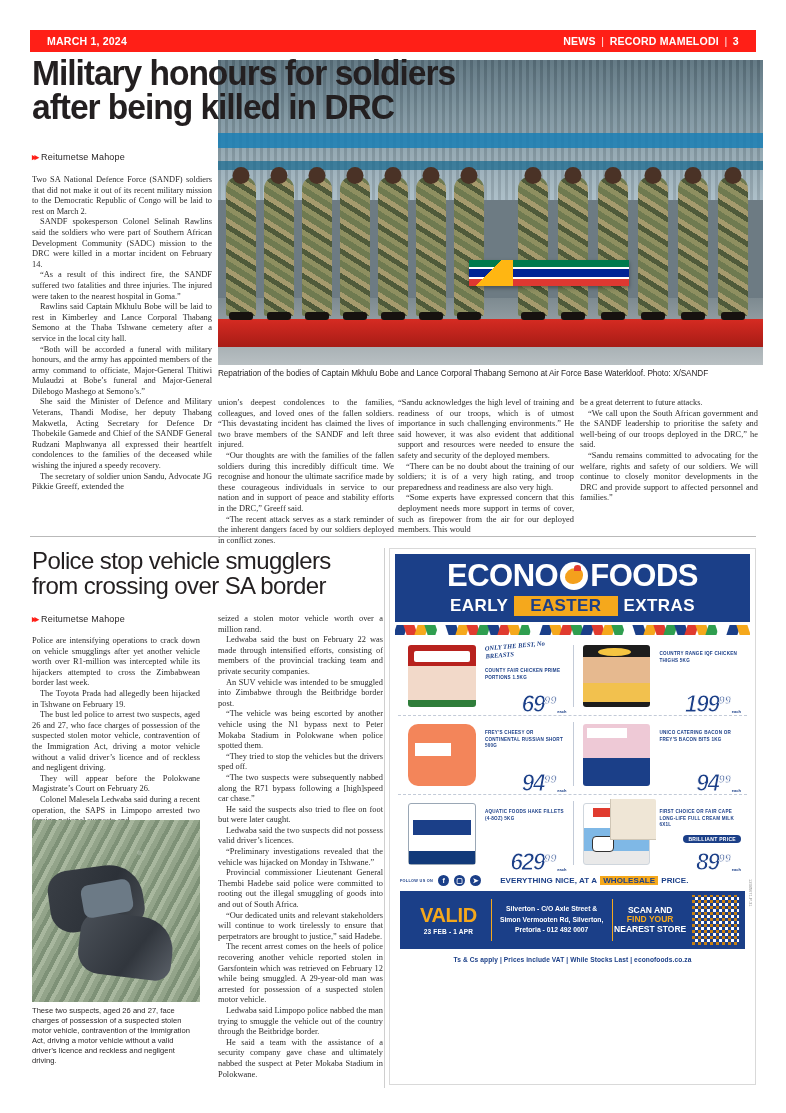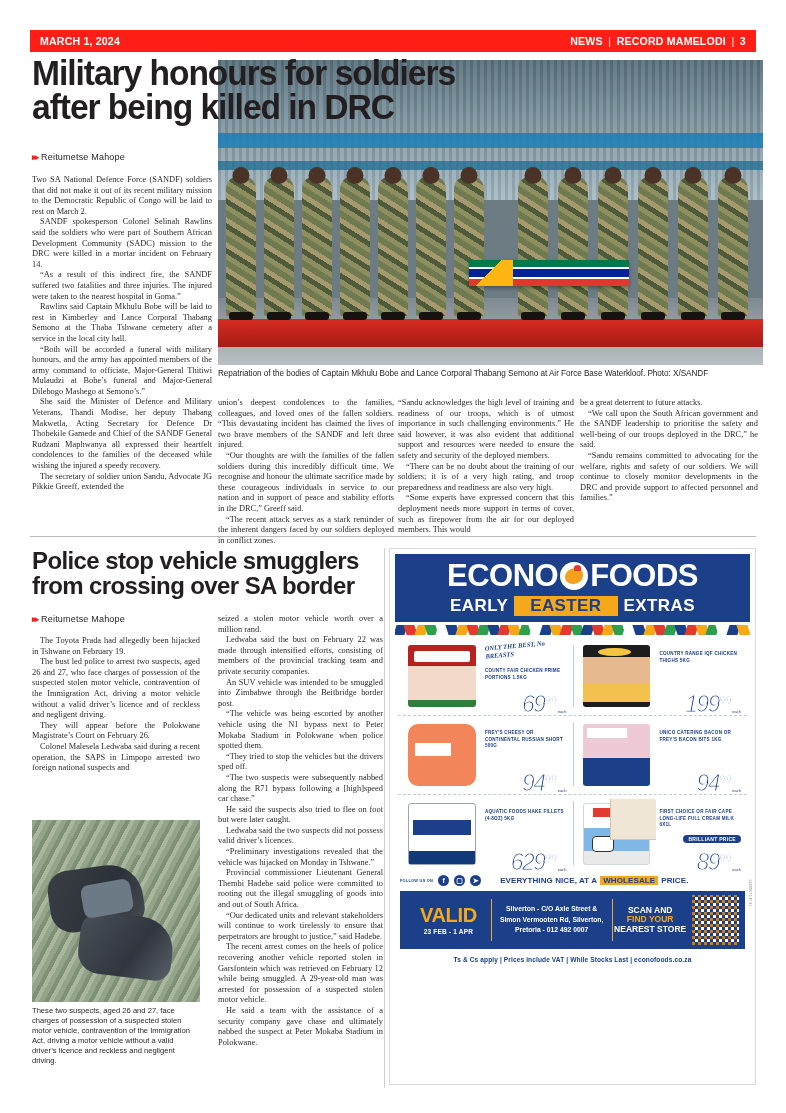--- a/index.html
+++ b/index.html
@@ -9,21 +9,21 @@
     font-family: "Liberation Serif", serif;
     overflow: hidden;
   }
   .page { position: relative; width: 786px; height: 1113px; background: #fff; }
 
   
   .masthead {
     position: absolute; left: 30px; top: 30px; width: 726px; height: 22px;
     background: #ff1f17; color: #ffffff;
     display: flex; align-items: center; justify-content: space-between;
-    padding: 0 10px;
+    padding: 0 17px;
     font-family: "Liberation Sans", sans-serif;
     font-weight: bold; font-size: 11.5px; letter-spacing: 0.2px;
   }
   .masthead .left { transform: scaleX(0.92); transform-origin: left center; }
   .masthead .right { display: flex; gap: 6px; align-items: center; transform: scaleX(0.92); transform-origin: right center; }
   .masthead .sep { font-weight: normal; opacity: .9; }
 
   
   .a1-head {
     position: absolute; left: 32px; top: 56px; width: 500px;
@@ -124,21 +124,21 @@
 
   .rule {
     position:absolute; background:#b9b9b9; height:1px;
   }
   .vrule { position:absolute; background:#cfcfcf; width:1px; }
 
   
   .a2-head {
     position: absolute; left: 32px; top: 548px; width: 350px;
     font-family: "Liberation Sans", sans-serif;
-    font-weight: bold; font-size: 24px; line-height: 1.06;
+    font-weight: normal; font-size: 24px; line-height: 1.06;
     color: #231f20; letter-spacing: -0.6px;
   }
   #a2-byline { position: absolute; left: 32px; top: 614px; }
   #a2c1 { left: 32px; top: 636px; width: 168px; }
   #a2c2 { left: 218px; top: 614px; width: 165px; }
 
   .photo2 {
     position:absolute; left:32px; top:820px; width:168px; height:182px;
     overflow:hidden; background:#8c9e84;
   }
@@ -216,21 +216,21 @@
   .pimg {
     width: 48%; position: relative; border-radius:2px; overflow:hidden;
   }
   .pinfo { width: 52%; padding-left:3px; position:relative; }
   .pname {
     font-size:4.6px; font-weight:bold; color:#1b3f88; line-height:1.45;
     letter-spacing:.25px; text-transform:uppercase; margin-top:10px;
   }
   .price {
     position:absolute; right:2px; bottom:-2px;
-    color:#1b3f88; font-weight:normal; font-style:italic;
+    color:#1b3f88; font-weight:bold; font-style:italic;
     display:flex; align-items:flex-start; line-height:.8;
   }
   .price .big { font-size:23px; letter-spacing:-1.5px; -webkit-text-stroke:1px #fff; }
   .price .cents { font-size:11px; margin-top:1px; -webkit-text-stroke:.8px #fff; }
   .price .each { font-size:4px; font-style:normal; align-self:flex-end; margin-left:1px; color:#1b3f88;}
   .hand {
     font-family:"Liberation Serif", serif; font-style:italic; font-weight:bold;
     font-size:6.5px; color:#1b3f88; transform:rotate(-5deg); line-height:1.3;
     margin-bottom:2px;
   }
@@ -378,38 +378,40 @@
     </div>
 
   <div class="rule" style="left:30px; top:536px; width:726px;"></div>
 
   <h2 class="a2-head">Police stop vehicle smugglers from crossing over SA border</h2>
   <div class="byline" id="a2-byline">
     <span class="arrows">▸▸</span>
     <span>Reitumetse Mahope</span>
   </div>
   <div class="col" id="a2c1">
+      <p class="first">Police are intensifying operations to crack down on vehicle smugglings after yet another vehicle worth over R1-million was intercepted while its hijackers attempted to cross the Zimbabwean border last week.</p>
       <p>The Toyota Prada had allegedly been hijacked in Tshwane on February 19.</p>
       <p>The bust led police to arrest two suspects, aged 26 and 27, who face charges of possession of the suspected stolen motor vehicle, contravention of the Immigration Act, driving a motor vehicle without a valid driver’s licence and of reckless and negligent driving.</p>
       <p>They will appear before the Polokwane Magistrate’s Court on February 26.</p>
       <p>Colonel Malesela Ledwaba said during a recent operation, the SAPS in Limpopo arrested two foreign national suspects and</p>
     </div>
   <div class="col" id="a2c2">
       <p class="first">seized a stolen motor vehicle worth over a million rand.</p>
       <p>Ledwaba said the bust on February 22 was made through intensified efforts, consisting of members of the provincial tracking team and private security companies.</p>
       <p>An SUV vehicle was intended to be smuggled into Zimbabwe through the Beitbridge border post.</p>
       <p>“The vehicle was being escorted by another vehicle using the N1 bypass next to Peter Mokaba Stadium in Polokwane when police spotted them.</p>
       <p>“They tried to stop the vehicles but the drivers sped off.</p>
       <p>“The two suspects were subsequently nabbed along the R71 bypass following a [high]speed car chase.”</p>
       <p>He said the suspects also tried to flee on foot but were later caught.</p>
       <p>Ledwaba said the two suspects did not possess valid driver’s licences.</p>
       <p>“Preliminary investigations revealed that the vehicle was hijacked on Monday in Tshwane.”</p>
       <p>Provincial commissioner Lieutenant General Thembi Hadebe said police were committed to rooting out the illegal smuggling of goods into and out of South Africa.</p>
       <p>“Our dedicated units and relevant stakeholders will continue to work tirelessly to ensure that perpetrators are brought to justice,” said Hadebe.</p>
       <p>The recent arrest comes on the heels of police recovering another vehicle reported stolen in Garsfontein which was retrieved on February 12 while being smuggled. A 29-year-old man was arrested for possession of a suspected stolen motor vehicle.</p>
+      <p>Ledwaba said Limpopo police nabbed the man trying to smuggle the vehicle out of the country through the Beitbridge border.</p>
       <p>He said a team with the assistance of a security company gave chase and ultimately nabbed the suspect at Peter Mokaba Stadium in Polokwane.</p>
     </div>
 
   <div class="photo2">
     <div class="ground"></div>
     <div class="person p1"></div>
     <div class="person p2"></div>
     <div class="bag"></div>
   </div>
   <div class="cap2">These two suspects, aged 26 and 27, face charges of possession of a suspected stolen motor vehicle, contravention of the Immigration Act, driving a motor vehicle without a valid driver’s licence and reckless and negligent driving.</div>

